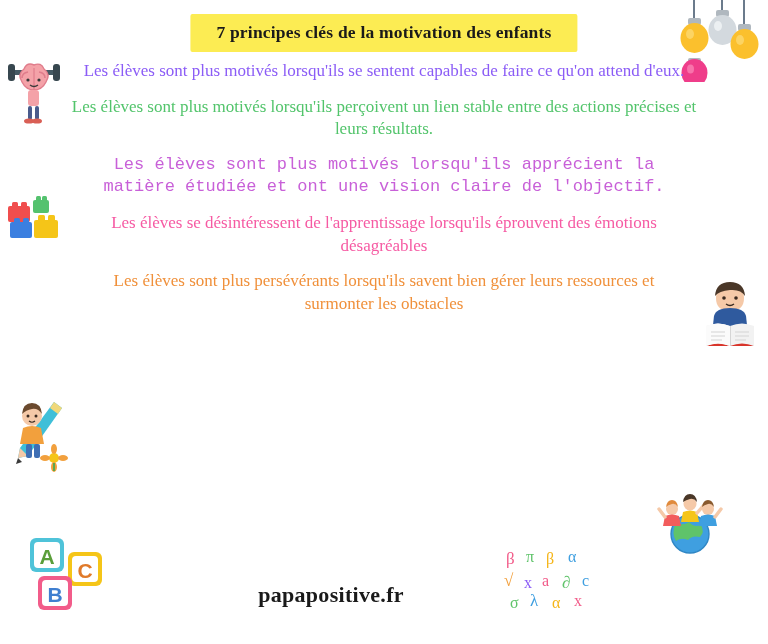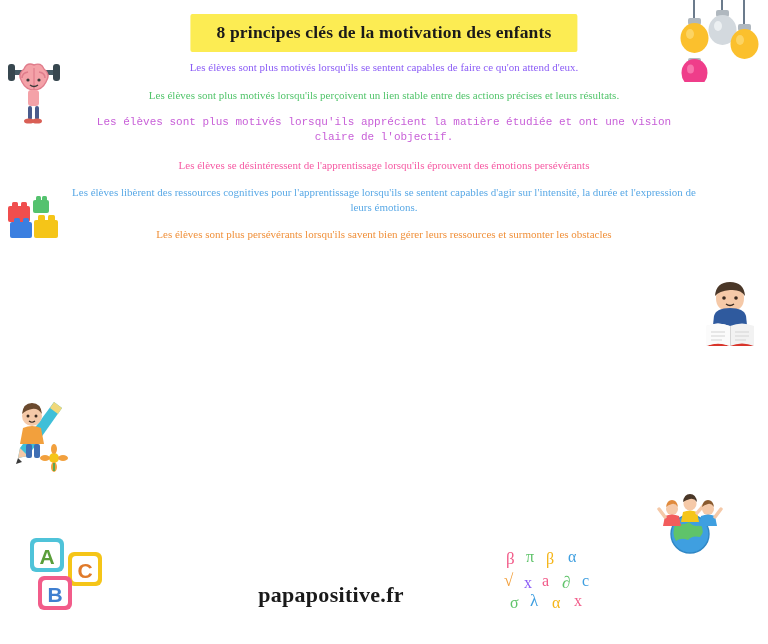--- a/index.html
+++ b/index.html
@@ -43,21 +43,21 @@
   
   .principles {
     position: absolute;
     top: 60px;
     left: 60px;
     width: 648px;
   }
   .principle {
     text-align: center;
     font-family: "Liberation Serif", serif;
-    font-size: 11px;
+    font-size: 17px;
     line-height: 1.33;
     margin-bottom: 13px;
   }
   .p0 { color: #8b5cf6; }
   .p1 { color: #52c46b; padding: 0 10px; }
   .p2 { color: #c860d8; padding: 0 22px; font-family: Liberation Mono, monospace; }
   .p3 { color: #2f9fd8; padding: 0 4px; }
   .p4 { color: #f65aa3; padding: 0 22px; }
   .p5 { color: #5aa9e6; padding: 0 4px; }
   .p6 { color: #f0903a; padding: 0 20px; margin-top: 9px; }
@@ -88,21 +88,21 @@
   #deco-kids-globe { right: 40px; bottom: 86px; }
   #deco-abc-blocks { left: 28px; bottom: 26px; }
   #deco-letters { left: 500px; bottom: 30px; }
 </style>
 </head>
 <body>
 
 <div class="poster">
 
   <div class="title-wrap">
-    <div class="title">8 principes clés de la motivation des enfants</div>
+    <div class="title">7 principes clés de la motivation des enfants</div>
   </div>
 
   <div class="deco" id="deco-lightbulbs">
     <svg width="92" height="82" viewBox="0 0 92 82">
       <line x1="22" y1="0" x2="22" y2="20" stroke="#6b7b8c" stroke-width="2"></line>
       <line x1="50" y1="0" x2="50" y2="12" stroke="#6b7b8c" stroke-width="2"></line>
       <line x1="72" y1="0" x2="72" y2="26" stroke="#6b7b8c" stroke-width="2"></line>
 
       <rect x="16" y="18" width="13" height="7" rx="2" fill="#b0b8bf"></rect>
       <ellipse cx="22.5" cy="38" rx="14" ry="15" fill="#fbc02d"></ellipse>
@@ -259,22 +259,21 @@
       <text x="30" y="58" font-family="Liberation Serif, serif" font-size="17" fill="#3f9fe0">λ</text>
       <text x="52" y="60" font-family="Liberation Serif, serif" font-size="16" fill="#f5b518">α</text>
       <text x="74" y="58" font-family="Liberation Serif, serif" font-size="16" fill="#f25c8a">x</text>
     </svg>
   </div>
 
   <div class="principles">
     <div class="principle p0" style="color: rgb(139, 92, 246);">Les élèves sont plus motivés lorsqu'ils se sentent capables de faire ce qu'on attend d'eux.</div>
     <div class="principle p1" style="color: rgb(82, 196, 107);">Les élèves sont plus motivés lorsqu'ils perçoivent un lien stable entre des actions précises et leurs résultats.</div>
     <div class="principle p2" style="color: rgb(200, 96, 216);">Les élèves sont plus motivés lorsqu'ils apprécient la matière étudiée et ont une vision claire de l'objectif.</div>
-    <div class="principle p4" style="color: rgb(246, 90, 163);">Les élèves se désintéressent de l'apprentissage lorsqu'ils éprouvent des émotions persévérants</div>
-    <div class="principle p5" style="color: rgb(90, 169, 230);">Les élèves libèrent des ressources cognitives pour l'apprentissage lorsqu'ils se sentent capables d'agir sur l'intensité, la durée et l'expression de leurs émotions.</div>
+    <div class="principle p4" style="color: rgb(246, 90, 163);">Les élèves se désintéressent de l'apprentissage lorsqu'ils éprouvent des émotions désagréables</div>
     <div class="principle p6" style="color: rgb(240, 144, 58);">Les élèves sont plus persévérants lorsqu'ils savent bien gérer leurs ressources et surmonter les obstacles</div>
   </div>
 
   <div class="footer">
     <span class="footer-text">papapositive.fr</span>
   </div>
 
 </div>
 
 </body></html>

